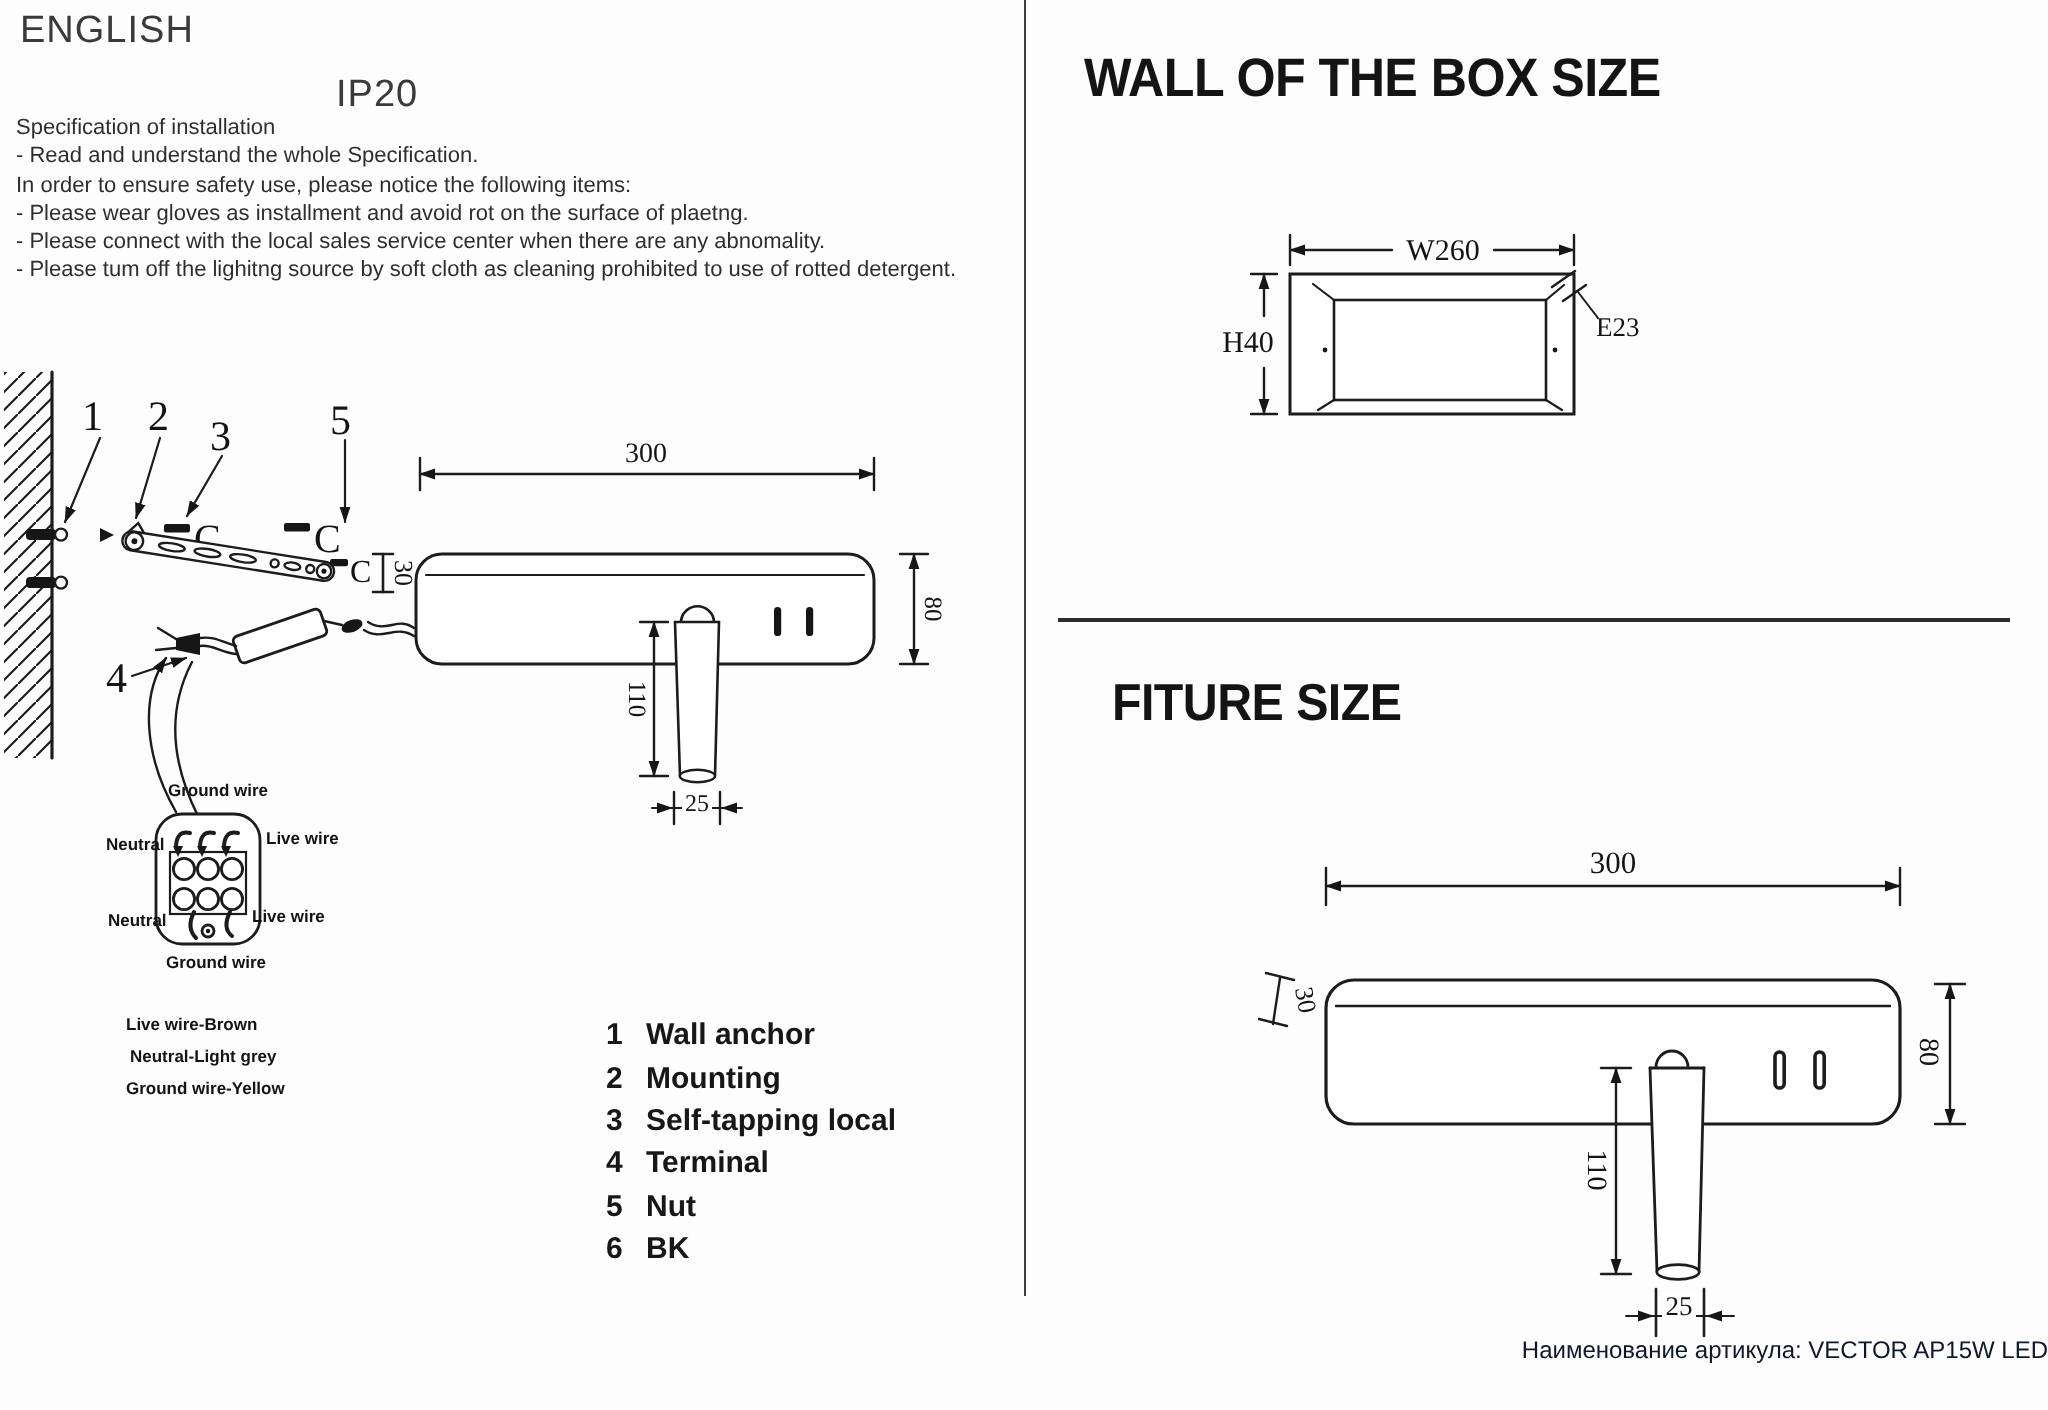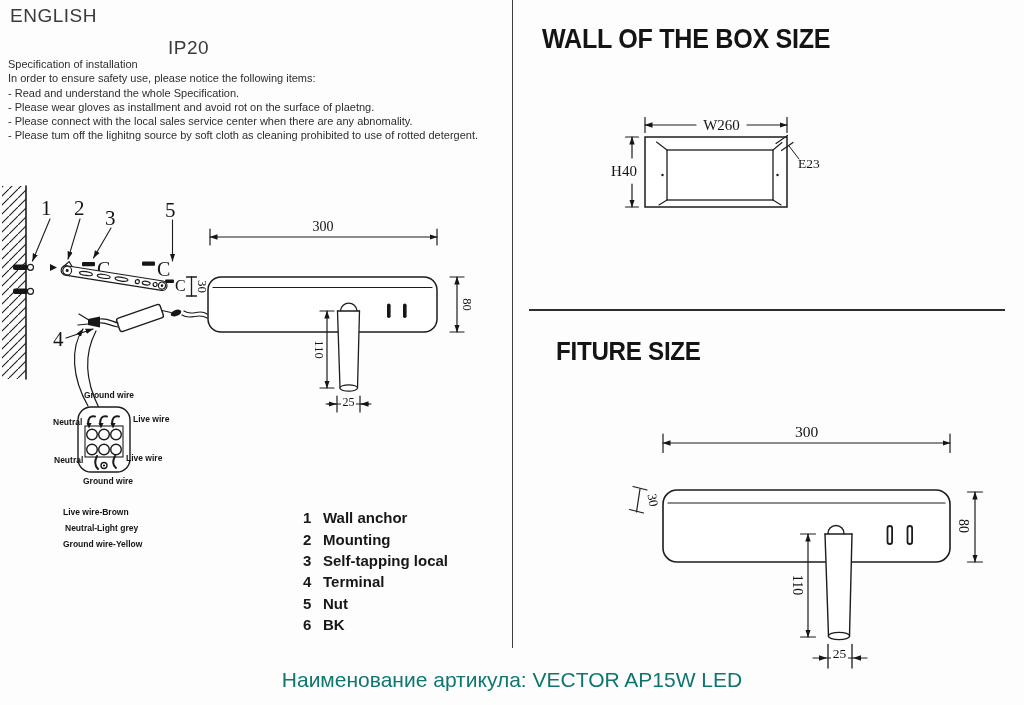--- a/index.html
+++ b/index.html
@@ -7,41 +7,41 @@
         font-family:"Liberation Sans",sans-serif;color:#222;}
   .abs{position:absolute;}
   .hdr{font-size:19px;color:#3a3a3a;letter-spacing:.5px;white-space:nowrap;}
   .spec{font-size:11px;color:#2e2e2e;line-height:14.3px;white-space:nowrap;z-index:3;margin-top:27px;}
   .title{font-weight:bold;color:#141414;white-space:nowrap;transform-origin:left top;letter-spacing:-.3px;}
   .parts{font-size:15px;font-weight:bold;color:#171717;z-index:3;}
   .parts .row{display:flex;height:21.4px;align-items:center;}
   .parts .n{width:20px;flex:0 0 20px;}
   .vdiv{width:1.3px;background:#3d3d3d;z-index:1;}
   .hdiv{height:1.8px;background:#2e2e2e;z-index:1;}
-  .cap{font-size:21px;color:#0f766e;text-align:center;width:100%;}
+  .cap{font-size:12px;color:#0f172a;text-align:right;width:100%;}
   svg.draw{position:absolute;left:0;top:0;z-index:2;pointer-events:none;}
   svg text{fill:#141414;}
   .dim{font-family:"Liberation Serif","DejaVu Serif",serif;}
   .lbl{font-family:"Liberation Sans",sans-serif;font-weight:bold;}
 </style>
 </head>
 <body>
 
 <div class="page">
 
   <div class="abs vdiv" style="left:511.5px;top:0;height:648px;"></div>
   <div class="abs hdiv" style="left:529px;top:309px;width:476px;"></div>
 
   <div class="abs hdr" style="left:10px;top:5px;">ENGLISH</div>
   <div class="abs hdr" style="left:168px;top:5px;margin-top:32px;">IP20</div>
 
   <div class="abs spec" style="left:8px;top:30px;">
     <div>Specification of installation</div>
+    <div>- Read and understand the whole Specification.</div>
     <div>In order to ensure safety use, please notice the following items:</div>
-    <div>- Read and understand the whole Specification.</div>
     <div>- Please wear gloves as installment and avoid rot on the surface of plaetng.</div>
     <div>- Please connect with the local sales service center when there are any abnomality.</div>
     <div>- Please tum off the lighitng source by soft cloth as cleaning prohibited to use of rotted detergent.</div>
   </div>
 
   <div class="abs title" style="left:542px;top:24px;font-size:27px;transform:scaleX(.93);">WALL OF THE BOX SIZE</div>
   <div class="abs title" style="left:556px;top:336px;font-size:26px;transform:scaleX(.93);">FITURE SIZE</div>
 
   <div class="abs parts" style="left:303px;top:507px;">
     <div class="row">

